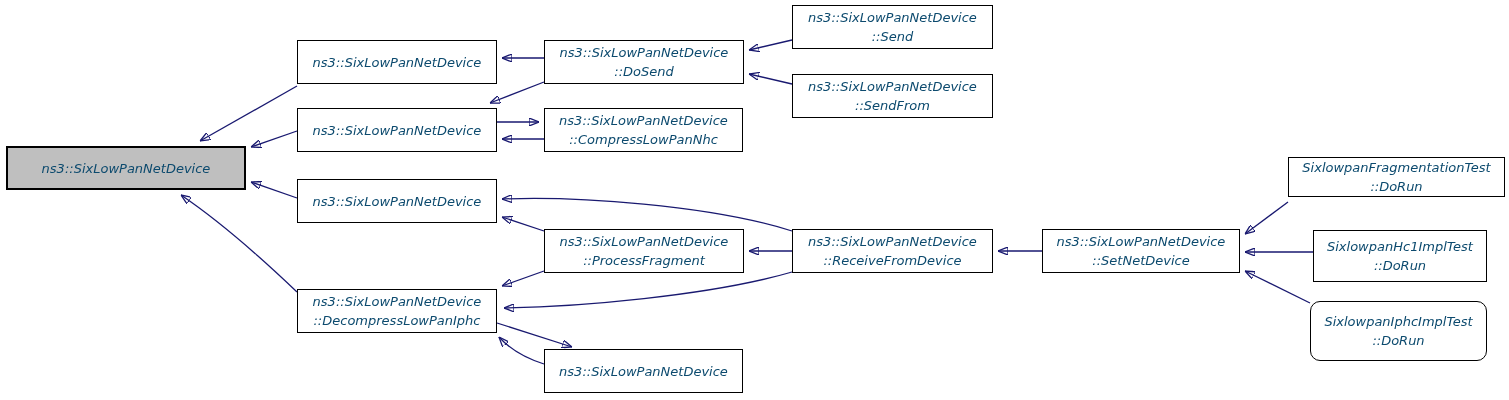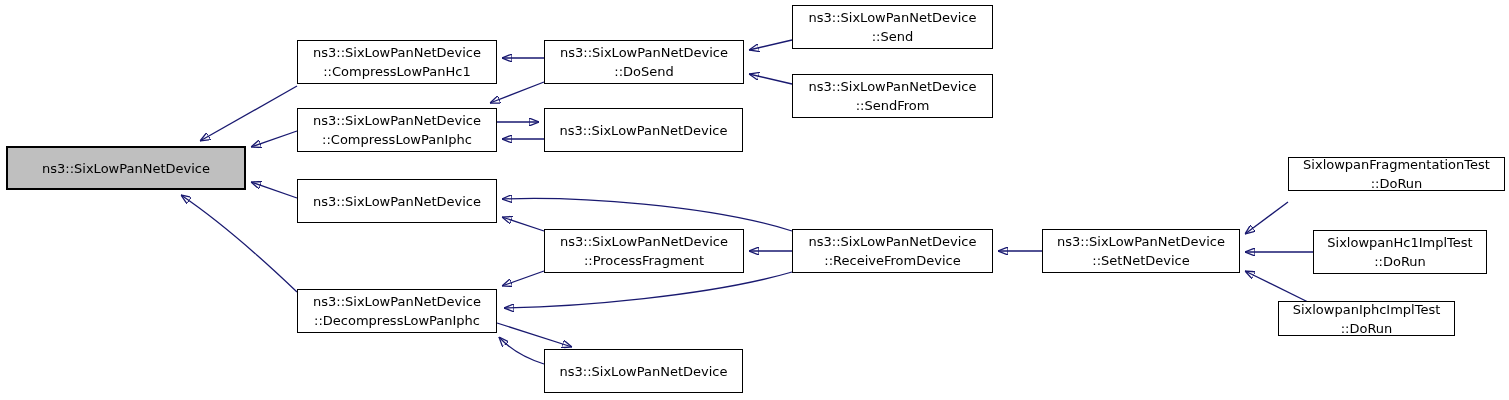--- a/index.html
+++ b/index.html
@@ -5,22 +5,23 @@
   html,body{margin:0;padding:0;background:#ffffff;}
   .canvas{
     position:relative;width:1509px;height:400px;overflow:hidden;
     font-family:"DejaVu Sans","Liberation Sans",sans-serif;background:#ffffff;
   }
   svg.edges{position:absolute;left:0;top:0;width:1509px;height:400px;}
   svg.edges path{fill:none;stroke:#191970;stroke-width:1.3px;}
   .node{
     position:absolute;box-sizing:border-box;background:#ffffff;border:1px solid #000000;
     display:flex;flex-direction:column;align-items:center;justify-content:center;
-    font-size:13px;line-height:19px;color:#000000;text-align:center;white-space:nowrap;
+    font-size:13px;line-height:19px;color:#0c4a6e;text-align:center;white-space:nowrap;
     cursor:pointer;
+    font-style:italic;
   }
   .node span{display:block;}
   .node.main{background:#bfbfbf;border-width:2px;cursor:default;}
 </style>
 </head>
 <body>
 
 <div class="canvas">
 
   <svg class="edges" viewBox="0 0 1509 400" aria-hidden="true">
@@ -51,44 +52,43 @@
     <path d="M1313,252 L1245,252" marker-end="url(#arrow)"></path>
     <path d="M1310,303 L1245,271" marker-end="url(#arrow)"></path>
   </svg>
 
   <div class="node main" style="left:6px;top:146px;width:240px;height:44px;">
     <span>ns3::SixLowPanNetDevice</span>
   </div>
 
   <div class="node" style="left:297px;top:40px;width:200px;height:44px;">
     <span>ns3::SixLowPanNetDevice</span>
-    <span>::CompressLowPanHc1</span>
   </div>
 
   <div class="node" style="left:297px;top:108px;width:200px;height:44px;">
     <span>ns3::SixLowPanNetDevice</span>
-    <span>::CompressLowPanIphc</span>
   </div>
 
   <div class="node" style="left:297px;top:179px;width:200px;height:44px;">
     <span>ns3::SixLowPanNetDevice</span>
   </div>
 
   <div class="node" style="left:297px;top:289px;width:200px;height:44px;">
     <span>ns3::SixLowPanNetDevice</span>
     <span>::DecompressLowPanIphc</span>
   </div>
 
   <div class="node" style="left:544px;top:40px;width:200px;height:44px;">
     <span>ns3::SixLowPanNetDevice</span>
     <span>::DoSend</span>
   </div>
 
   <div class="node" style="left:544px;top:108px;width:199px;height:44px;">
     <span>ns3::SixLowPanNetDevice</span>
+    <span>::CompressLowPanNhc</span>
   </div>
 
   <div class="node" style="left:544px;top:229px;width:200px;height:44px;">
     <span>ns3::SixLowPanNetDevice</span>
     <span>::ProcessFragment</span>
   </div>
 
   <div class="node" style="left:544px;top:349px;width:199px;height:44px;">
     <span>ns3::SixLowPanNetDevice</span>
   </div>
@@ -106,28 +106,28 @@
   <div class="node" style="left:792px;top:229px;width:201px;height:44px;">
     <span>ns3::SixLowPanNetDevice</span>
     <span>::ReceiveFromDevice</span>
   </div>
 
   <div class="node" style="left:1042px;top:229px;width:198px;height:44px;">
     <span>ns3::SixLowPanNetDevice</span>
     <span>::SetNetDevice</span>
   </div>
 
-  <div class="node" style="left:1288px;top:157px;width:217px;height:34px;">
+  <div class="node" style="left:1288px;top:157px;width:217px;height:40px;">
     <span>SixlowpanFragmentationTest</span>
     <span>::DoRun</span>
   </div>
 
-  <div class="node" style="left:1313px;top:230px;width:174px;height:44px;text-align:center;">
+  <div class="node" style="left:1313px;top:230px;width:174px;height:52px;text-align:center;">
     <span>SixlowpanHc1ImplTest</span>
     <span>::DoRun</span>
   </div>
 
-  <div class="node" style="left:1278px;top:301px;width:177px;height:35px;">
+  <div class="node" style="left:1310px;top:301px;width:177px;height:60px;border-radius:10px;">
     <span>SixlowpanIphcImplTest</span>
     <span>::DoRun</span>
   </div>
 
 </div>
 
 </body></html>

